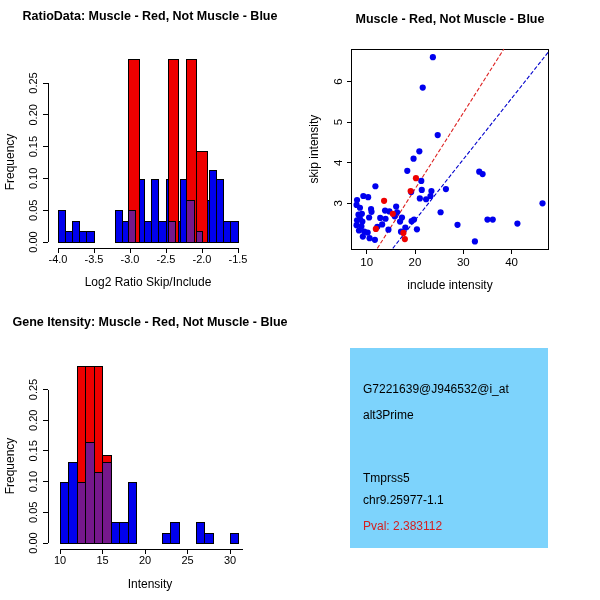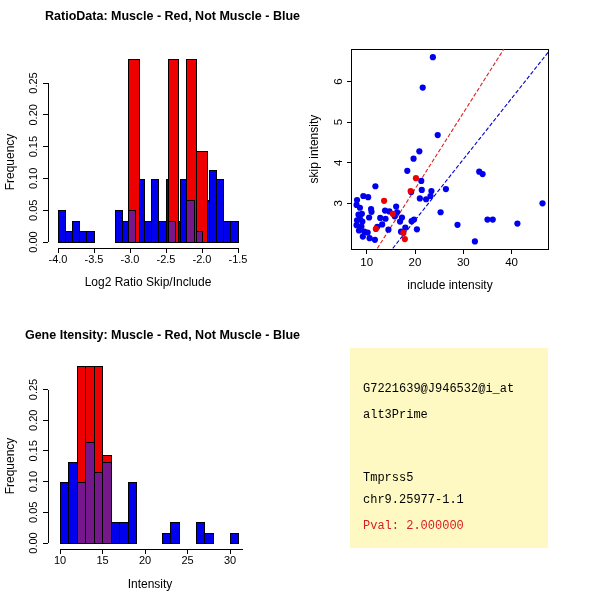--- a/index.html
+++ b/index.html
@@ -1,20 +1,20 @@
 <!DOCTYPE html>
 <html><head>
 <meta charset="utf-8">
 <style>
   html,body{margin:0;padding:0;background:#fff;}
   .stage{position:relative;width:600px;height:600px;background:#fff;overflow:hidden;
          font-family:"Liberation Sans",sans-serif;}
   .panel{position:absolute;width:300px;height:300px;}
   .panel svg{position:absolute;left:0;top:0;}
-  .ptitle{position:absolute;left:0;top:9px;width:100%;text-align:right;
+  .ptitle{position:absolute;left:0;top:9px;width:100%;text-align:center;
           font-weight:bold;font-size:12.5px;color:#000;white-space:nowrap;}
   svg text{font-family:"Liberation Sans",sans-serif;fill:#000;}
   .infobox{position:absolute;left:350px;top:348px;width:198px;height:200px;}
   .iline{position:absolute;left:13px;font-size:12px;color:#000;white-space:nowrap;}
 </style>
 </head>
 <body>
 
 <div class="stage">
 
@@ -168,20 +168,21 @@
         <circle cx="74.911" cy="239.84" r="3.1" fill="#0000EE"></circle>
         <circle cx="174.892" cy="241.464" r="3.1" fill="#0000EE"></circle>
         <circle cx="115.96600000000001" cy="178.12800000000001" r="3.1" fill="#EE0000"></circle>
         <circle cx="110.65300000000002" cy="191.12" r="3.1" fill="#EE0000"></circle>
         <circle cx="84.088" cy="200.864" r="3.1" fill="#EE0000"></circle>
         <circle cx="92.78200000000001" cy="213.856" r="3.1" fill="#EE0000"></circle>
         <circle cx="75.87700000000001" cy="228.87800000000001" r="3.1" fill="#EE0000"></circle>
         <circle cx="103.40800000000002" cy="232.93800000000002" r="3.1" fill="#EE0000"></circle>
         <circle cx="104.857" cy="239.02800000000002" r="3.1" fill="#EE0000"></circle>
       </svg>
+    <div class="ptitle" style="top:12px">Muscle - Red, Not Muscle - Blue</div>
   </div>
 
   <div class="panel" style="left:0;top:300px">
     <svg id="chart2" width="300" height="300">
         <line x1="48" y1="243" x2="48" y2="89.5" stroke="#000" stroke-width="1" shape-rendering="crispEdges"></line>
         <line x1="43" y1="243" x2="48" y2="243" stroke="#000" stroke-width="1" shape-rendering="crispEdges"></line>
         <text x="37" y="243" font-size="11" text-anchor="middle" transform="rotate(-90 37 243)">0.00</text>
         <line x1="43" y1="212.3" x2="48" y2="212.3" stroke="#000" stroke-width="1" shape-rendering="crispEdges"></line>
         <text x="37" y="212.3" font-size="11" text-anchor="middle" transform="rotate(-90 37 212.3)">0.05</text>
         <line x1="43" y1="181.6" x2="48" y2="181.6" stroke="#000" stroke-width="1" shape-rendering="crispEdges"></line>
@@ -221,24 +222,24 @@
         <rect x="230" y="233.176" width="8.5" height="9.824000000000012" fill="#0000EE" stroke="#000" stroke-width="1" shape-rendering="crispEdges"></rect>
         <rect x="77" y="66.78200000000001" width="8.5" height="176.218" fill="#EE0000" stroke="#000" stroke-width="1" shape-rendering="crispEdges"></rect>
         <rect x="85.5" y="66.78200000000001" width="8.5" height="176.218" fill="#EE0000" stroke="#000" stroke-width="1" shape-rendering="crispEdges"></rect>
         <rect x="94" y="66.78200000000001" width="8.5" height="176.218" fill="#EE0000" stroke="#000" stroke-width="1" shape-rendering="crispEdges"></rect>
         <rect x="102.5" y="155.198" width="8.5" height="87.80199999999999" fill="#EE0000" stroke="#000" stroke-width="1" shape-rendering="crispEdges"></rect>
         <rect x="77" y="182.828" width="8.5" height="60.172" fill="#76188C" stroke="#000" stroke-width="1" shape-rendering="crispEdges"></rect>
         <rect x="85.5" y="142.304" width="8.5" height="100.696" fill="#76188C" stroke="#000" stroke-width="1" shape-rendering="crispEdges"></rect>
         <rect x="94" y="172.39" width="8.5" height="70.61000000000001" fill="#76188C" stroke="#000" stroke-width="1" shape-rendering="crispEdges"></rect>
         <rect x="102.5" y="162.566" width="8.5" height="80.434" fill="#76188C" stroke="#000" stroke-width="1" shape-rendering="crispEdges"></rect>
       </svg>
-    <div class="ptitle" style="top:28px">Gene Itensity: Muscle - Red, Not Muscle - Blue</div>
-  </div>
-
-  <div class="infobox" style="background: #fef9c3; font-family: Liberation Mono, monospace;">
+    <div class="ptitle" style="top:15px">Gene Itensity: Muscle - Red, Not Muscle - Blue</div>
+  </div>
+
+  <div class="infobox" style="background: #7dd3fc;">
     <div class="iline" style="top:34px">G7221639@J946532@i_at</div>
     <div class="iline" style="top:60px">alt3Prime</div>
     <div class="iline" style="top:123px">Tmprss5</div>
     <div class="iline" style="top:145px">chr9.25977-1.1</div>
-    <div class="iline" style="top: 171px; color: rgb(212, 32, 32);">Pval: 2.000000</div>
+    <div class="iline" style="top: 171px; color: rgb(212, 32, 32);">Pval: 2.383112</div>
   </div>
 
 </div>
 
 </body></html>

